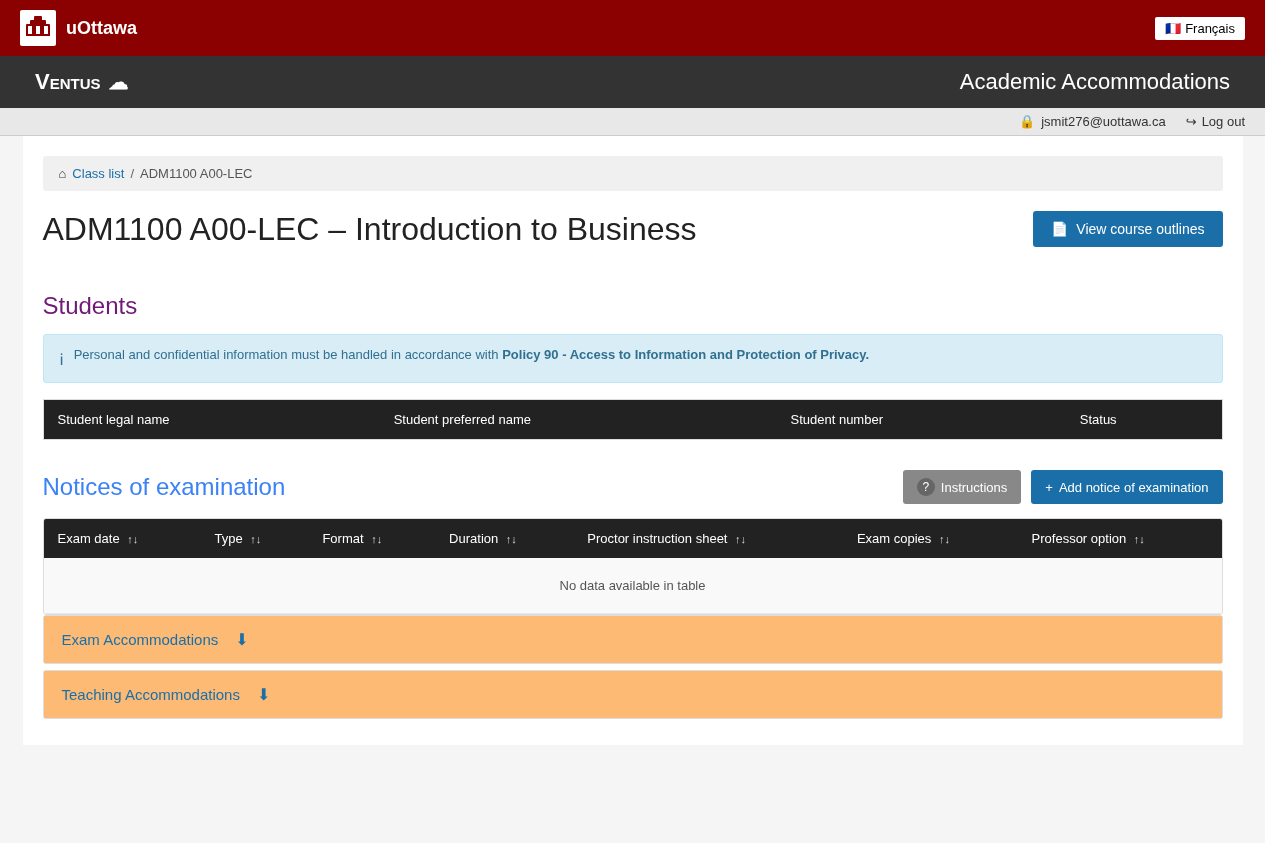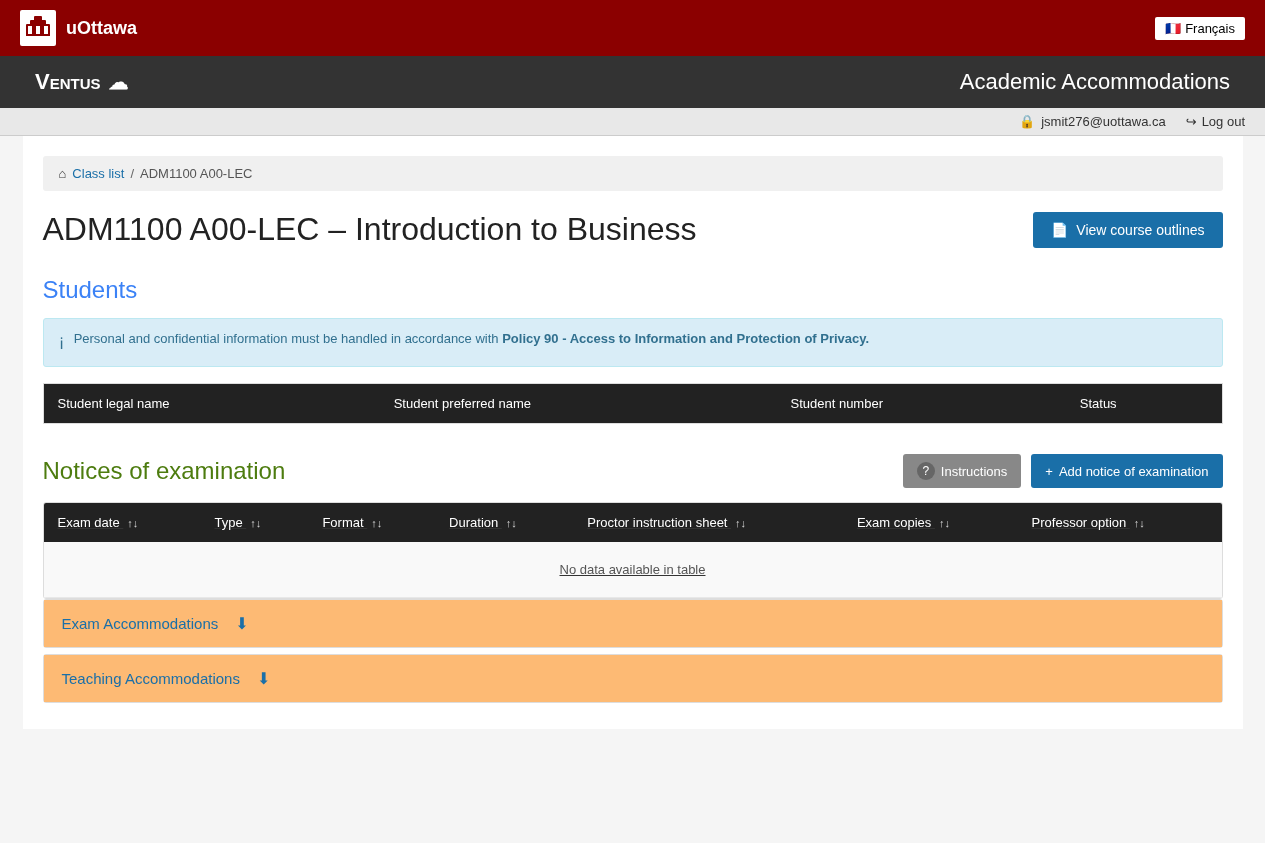--- a/index.html
+++ b/index.html
@@ -120,23 +120,23 @@
     .breadcrumb a {
       color: #1a6fa8;
       text-decoration: none;
     }
     .breadcrumb .sep { color: #666; }
     .breadcrumb .current { color: #555; }
 
     
     .page-title-area {
       display: flex;
-      align-items: flex-end;
+      align-items: flex-start;
       justify-content: space-between;
-      margin-bottom: 28px;
+      margin-bottom: 44px;
     }
     .page-title {
       font-size: 32px;
       font-weight: normal;
       color: #222;
     }
     .btn-primary {
       background: #1a6fa8;
       color: white;
       border: none;
@@ -146,21 +146,21 @@
       border-radius: 3px;
       display: flex;
       align-items: center;
       gap: 8px;
     }
 
     
     .section-heading {
       font-size: 24px;
       font-weight: normal;
-      color: #3b82f6;
+      color: #701a75;
       margin-bottom: 14px;
     }
 
     
     .info-alert {
       background: #d9edf7;
       border: 1px solid #bce8f1;
       border-radius: 3px;
       padding: 12px 16px;
       display: flex;
@@ -212,21 +212,21 @@
     .notices-header {
       display: flex;
       align-items: center;
       justify-content: space-between;
       margin-bottom: 14px;
       margin-top: 30px;
     }
     .notices-title {
       font-size: 24px;
       font-weight: normal;
-      color: #4d7c0f;
+      color: #3b82f6;
       text-align: center;
     }
     .notices-actions {
       display: flex;
       gap: 10px;
     }
     .btn-instructions {
       background: #888;
       color: white;
       border: none;
@@ -275,21 +275,20 @@
       color: #1a6fa8;
       font-size: 15px;
       background: #fdba74;
     }
     .accordion-arrow { font-size: 16px; }
 
     .table-wrapper {
       border: 1px solid #ddd;
       border-radius: 3px;
       overflow: hidden;
-      text-decoration: underline;
     }
 
     .students-table-wrapper {
       border: 1px solid #ddd;
       border-radius: 0;
       overflow: hidden;
       margin-bottom: 4px;
     }
   </style>
 </head>

